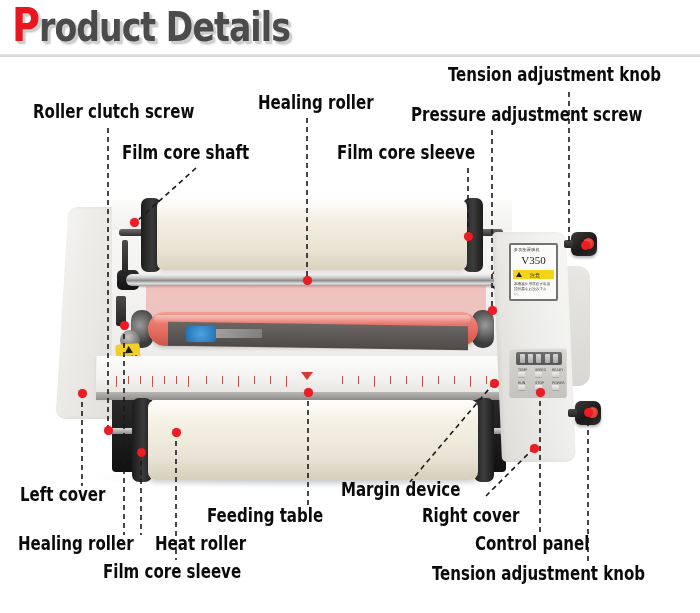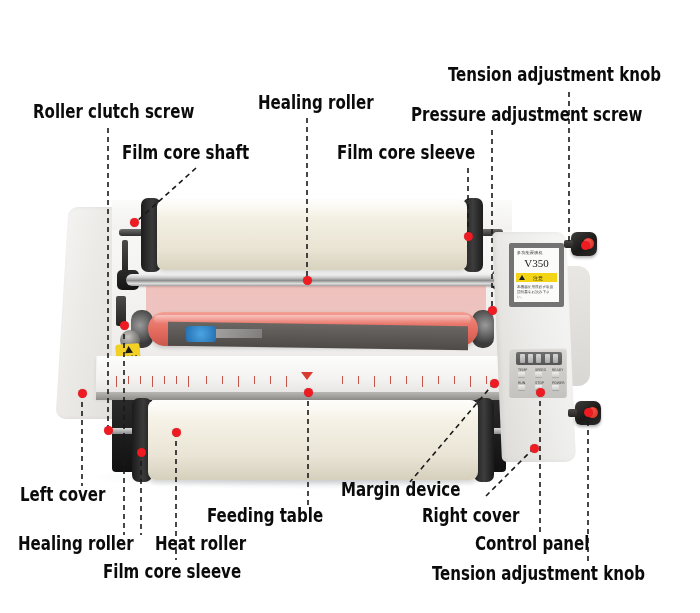--- a/index.html
+++ b/index.html
@@ -186,21 +186,21 @@
   .cavity-r{position:absolute;left:470px;top:398px;width:36px;height:74px;
     background:linear-gradient(180deg,#2a2a2a,#111);border-radius:0 0 4px 4px;}
   .shaft-bot-l{position:absolute;left:110px;top:428px;width:36px;height:6px;border-radius:3px;
     background:linear-gradient(180deg,#dcdcdc,#8a8a8a);}
   .shaft-bot-r{position:absolute;left:474px;top:428px;width:32px;height:6px;border-radius:3px;
     background:linear-gradient(180deg,#dcdcdc,#8a8a8a);}
 
   
   .sticker{
     position:absolute;left:509px;top:243px;width:45px;height:54px;
-    background:#fbfbfa;border:5px solid #737373;border-radius:2px;
+    background:#fbfbfa;border:2px solid #737373;border-radius:2px;
     overflow:hidden;
   }
   .st-cn{position:absolute;left:3px;top:2px;font-size:4px;color:#2a2a2a;letter-spacing:.3px;
     font-family:"DejaVu Sans",sans-serif;}
   .st-model{position:absolute;left:0;top:9px;width:45px;text-align:center;
     font-size:11px;color:#1b1b1b;font-family:"Liberation Serif",serif;}
   .st-warn{position:absolute;left:2px;top:25px;width:41px;height:9px;background:#f3d516;
     display:flex;align-items:center;}
   .st-warn .tri{margin-left:3px;border-left:3px solid transparent;border-right:3px solid transparent;
     border-bottom:5px solid #1a1a1a;}
@@ -244,20 +244,24 @@
   .shadow-floor{
     position:absolute;left:86px;top:468px;width:440px;height:22px;
     background:radial-gradient(ellipse at 50% 40%,rgba(150,160,175,.28),rgba(255,255,255,0) 70%);
   }
 </style>
 </head>
 <body>
 
 <div id="stage">
 
+  <div class="header">
+    <div class="title"><span class="cap">P</span><span>roduct Details</span></div>
+    <div class="hr"></div>
+  </div>
 
   <div id="machine">
 
     <div class="shadow-floor"></div>
 
     <div class="left-cover"></div>
     <div class="body-top"></div>
     <div class="body-main"></div>
 
     <div class="cavity-l"></div>

